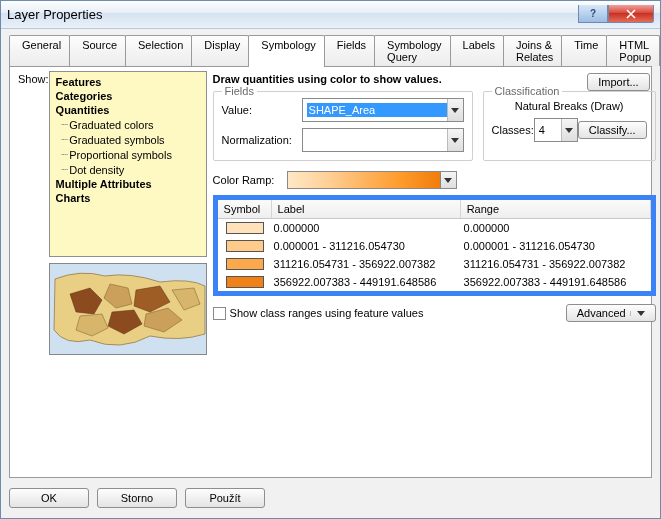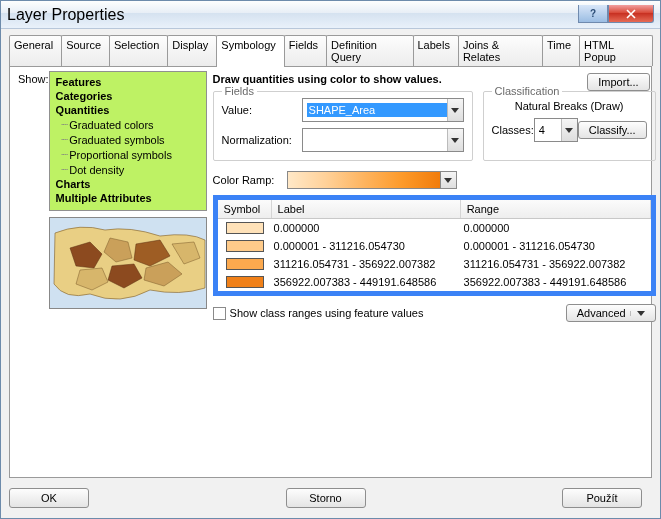--- a/index.html
+++ b/index.html
@@ -1,33 +1,33 @@
 <!DOCTYPE html>
 <html><head>
 <meta charset="utf-8">
 <style>
   * { box-sizing: border-box; font-family: "Segoe UI", Tahoma, sans-serif; font-size: 11px; }
   body { margin: 0; background: #fff; }
   .window { width: 661px; height: 519px; border: 1px solid #6d8bab; background: #f1f1f1; display: flex; flex-direction: column; position: relative; }
   .titlebar { height: 28px; background: linear-gradient(#fdfefe,#e7eef6 45%,#d5e2f0 46%,#e9f1fa); display: flex; align-items: center; padding: 0 6px; border-bottom: 1px solid #b8c7da; }
-  .titlebar .title { font-size: 16px; color: #000; flex: 1; }
+  .titlebar .title { font-size: 13px; color: #000; flex: 1; }
   .titlebtns { display: flex; gap: 0; align-items: flex-start; margin-top:-1px;}
   .tbtn { width: 30px; height: 18px; border: 1px solid #6f8aae; border-top:none; display:flex;align-items:center;justify-content:center; font-size:10px; color:#fff; text-shadow:0 0 2px #000; }
   .tbtn.help { background: linear-gradient(#d8e6f8,#9bbde3); color:#2b4d76; text-shadow:none; font-weight:bold;}
   .tbtn.close { background: linear-gradient(#f1a0a0,#d94b3a 45%,#c62d1f 46%,#e66b56); width:46px; border-radius:0 0 3px 0;}
   .tbtn.close svg { width:10px; height:10px; }
   .body { flex:1; padding: 6px 8px 10px 8px; background:#f1f1f1; display:flex; flex-direction:column; }
   .tabs { display:flex; position:relative; z-index:2; }
-  .tab { padding: 3px 8px 3px 4px; border:1px solid #9a9a9a; border-bottom:none; background:linear-gradient(#fdfdfd,#ececec); margin-right:-1px; border-radius:2px 2px 0 0; cursor:default; }
+  .tab { padding: 3px 8px 3px 12px; border:1px solid #9a9a9a; border-bottom:none; background:linear-gradient(#fdfdfd,#ececec); margin-right:-1px; border-radius:2px 2px 0 0; cursor:default; }
   .tab.active { background:#fff; position:relative; padding-bottom:4px; margin-bottom:-1px; border-color:#9a9a9a;}
   .panel { flex:1; border:1px solid #9a9a9a; background:#fff; padding:4px 6px 6px 6px; display:flex; flex-direction:row; position:relative; z-index:1;}
   .show-label { margin:2px 0 3px 2px; }
   .columns { display:flex; gap:6px; flex:1; }
   .leftcol { width:158px; display:flex; flex-direction:column; }
-  .treebox { border:1px solid #909090; background:#bef264; height:140px; padding:3px 2px; overflow:hidden; }
+  .treebox { border:1px solid #909090; background:#fef9c3; height:186px; padding:3px 2px; overflow:hidden; }
   .treebox .lvl0 { font-weight:bold; padding:1px 4px; }
   .treebox .sel { background:transparent; }
   .treebox .lvl1 { padding:1px 2px 1px 10px; display:flex; align-items:center; gap:2px; }
   .treebox .dots { color:#808080; font-family:monospace; letter-spacing:-1px; }
   .thumb { margin-top:6px; width:158px; height:92px; border:1px solid #888; background:#dbe7f4; position:relative; overflow:hidden; }
   .rightcol { flex:1; display:flex; flex-direction:column; }
   .heading { font-weight:bold; padding:2px 0 6px 0; }
   .importbtn { position:absolute; right:6px; top:2px; }
   .btn { border:1px solid #8e8e8e; background:linear-gradient(#fdfdfd,#e4e4e4); padding:2px 10px; border-radius:3px; cursor:default; min-width:60px; text-align:center; display:inline-flex; align-items:center; justify-content:center; gap:4px;}
   .row { display:flex; align-items:center; }
@@ -48,21 +48,21 @@
   .gh { padding:3px 6px; border-right:1px solid #d5d5d5; }
   .gh.sy { width:54px; } .gh.rg { width:190px; } .gh.lb { flex:1; }
   .grid-body { background:#fff; }
   .grow { display:flex; align-items:center; height:18px; }
   .grow .sw { width:54px; display:flex; justify-content:center; }
   .swatch { width:38px; height:12px; border:1px solid #555; }
   .grow .rg { width:190px; padding-left:2px; white-space:nowrap; }
   .grow .lb { flex:1; padding-left:2px; white-space:nowrap; }
   .advrow { display:flex; align-items:center; margin-top:8px; }
   .chk { width:13px; height:13px; border:1px solid #8a8a8a; background:#fff; margin-right:4px; display:inline-block; }
-  .bottom-btns { display:flex; justify-content:space-between; gap:8px; padding:10px 10px 0 0; }
+  .bottom-btns { display:flex; justify-content:flex-start; gap:8px; padding:10px 10px 0 0; }
   .bottom-btns .btn { min-width:80px; padding:3px 10px; }
   .tri { width:0;height:0;border-left:4px solid transparent;border-right:4px solid transparent;border-top:5px solid #333; }
   .lbl { width:80px; }
 </style>
 </head>
 <body>
 
 <div class="window">
   <div class="titlebar">
     <span class="title">Layer Properties</span>
@@ -77,21 +77,21 @@
   </div>
 
   <div class="body">
     <div class="tabs" id="tabs">
         <div class="tab">General</div>
         <div class="tab">Source</div>
         <div class="tab">Selection</div>
         <div class="tab">Display</div>
         <div class="tab active">Symbology</div>
         <div class="tab">Fields</div>
-        <div class="tab">Definition Query</div>
+        <div class="tab">Symbology Query</div>
         <div class="tab">Labels</div>
         <div class="tab">Joins &amp; Relates</div>
         <div class="tab">Time</div>
         <div class="tab">HTML Popup</div>
       </div>
     <div class="panel">
       <div class="show-label">Show:</div>
       <div class="columns">
 
         <div class="leftcol">
@@ -110,22 +110,22 @@
                 </div>
                 <div class="lvl1">
                   <span class="dots">┈</span>
                   <span>Proportional symbols</span>
                 </div>
                 <div class="lvl1">
                   <span class="dots">┈</span>
                   <span>Dot density</span>
                 </div>
               </div>
+            <div class="lvl0">Multiple Attributes</div>
             <div class="lvl0">Charts</div>
-            <div class="lvl0">Multiple Attributes</div>
           </div>
           <div class="thumb">
             <svg viewBox="0 0 158 92" width="158" height="92">
               <rect width="158" height="92" fill="#cfe1f1"></rect>
               <path d="M5 15 Q30 5 55 12 Q80 8 110 18 Q140 14 155 22 L155 70 Q130 78 100 72 Q70 88 40 76 Q15 82 4 66 Z" fill="#e9cf84" stroke="#7a5a2a" stroke-width="0.6"></path>
               <path d="M20 30 L40 24 L52 36 L44 50 L26 48 Z" fill="#8c4a1f" stroke="#5a2e10" stroke-width="0.5"></path>
               <path d="M60 20 L78 24 L82 40 L66 44 L54 34 Z" fill="#caa05a" stroke="#7a5a2a" stroke-width="0.5"></path>
               <path d="M86 26 L110 22 L120 38 L100 48 L84 42 Z" fill="#9e5d24" stroke="#5a2e10" stroke-width="0.5"></path>
               <path d="M30 52 L52 50 L58 64 L42 72 L26 66 Z" fill="#d7b66b" stroke="#7a5a2a" stroke-width="0.5"></path>
               <path d="M62 48 L84 46 L92 60 L74 70 L58 62 Z" fill="#8c4a1f" stroke="#5a2e10" stroke-width="0.5"></path>

